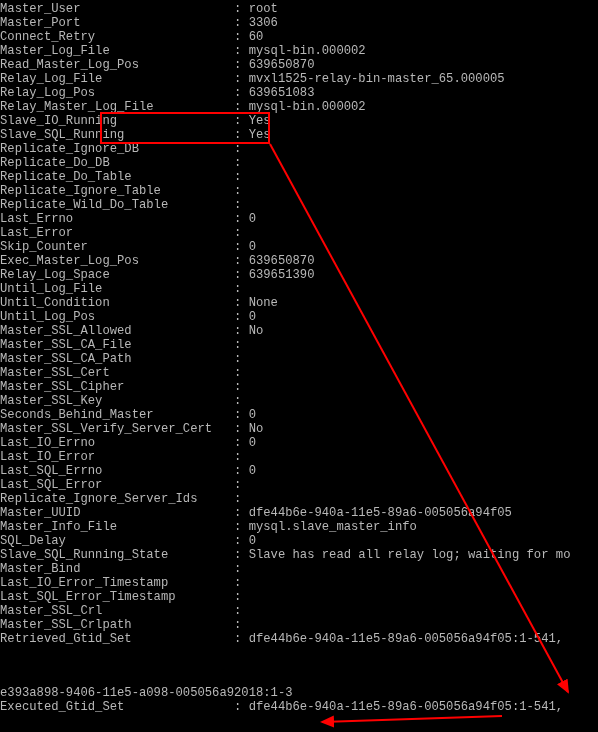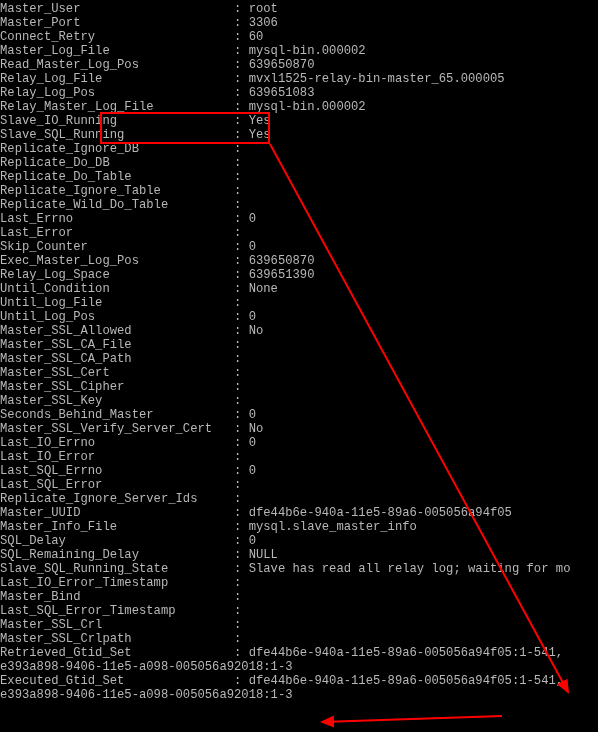--- a/index.html
+++ b/index.html
@@ -37,20 +37,21 @@
     white-space: pre;
     vertical-align: top;
   }
   .val {
     display: inline-block;
     white-space: pre;
     vertical-align: top;
   }
   .followline {
     white-space: pre;
+    margin-top: 40px;
   }
 
   .overlay {
     position: absolute;
     top: 0;
     left: 0;
     pointer-events: none;
   }
   .red-rect {
     position: absolute;
@@ -79,43 +80,42 @@
     <div class="row"><span class="label">Replicate_Ignore_DB</span><span class="sep">: </span><span class="val"></span></div>
     <div class="row"><span class="label">Replicate_Do_DB</span><span class="sep">: </span><span class="val"></span></div>
     <div class="row"><span class="label">Replicate_Do_Table</span><span class="sep">: </span><span class="val"></span></div>
     <div class="row"><span class="label">Replicate_Ignore_Table</span><span class="sep">: </span><span class="val"></span></div>
     <div class="row"><span class="label">Replicate_Wild_Do_Table</span><span class="sep">: </span><span class="val"></span></div>
     <div class="row"><span class="label">Last_Errno</span><span class="sep">: </span><span class="val">0</span></div>
     <div class="row"><span class="label">Last_Error</span><span class="sep">: </span><span class="val"></span></div>
     <div class="row"><span class="label">Skip_Counter</span><span class="sep">: </span><span class="val">0</span></div>
     <div class="row"><span class="label">Exec_Master_Log_Pos</span><span class="sep">: </span><span class="val">639650870</span></div>
     <div class="row"><span class="label">Relay_Log_Space</span><span class="sep">: </span><span class="val">639651390</span></div>
+    <div class="row"><span class="label">Until_Log_File</span><span class="sep">: </span><span class="val"></span></div>
     <div class="row"><span class="label">Until_Condition</span><span class="sep">: </span><span class="val">None</span></div>
-    <div class="row"><span class="label">Until_Log_File</span><span class="sep">: </span><span class="val"></span></div>
     <div class="row"><span class="label">Until_Log_Pos</span><span class="sep">: </span><span class="val">0</span></div>
     <div class="row"><span class="label">Master_SSL_Allowed</span><span class="sep">: </span><span class="val">No</span></div>
     <div class="row"><span class="label">Master_SSL_CA_File</span><span class="sep">: </span><span class="val"></span></div>
     <div class="row"><span class="label">Master_SSL_CA_Path</span><span class="sep">: </span><span class="val"></span></div>
     <div class="row"><span class="label">Master_SSL_Cert</span><span class="sep">: </span><span class="val"></span></div>
     <div class="row"><span class="label">Master_SSL_Cipher</span><span class="sep">: </span><span class="val"></span></div>
     <div class="row"><span class="label">Master_SSL_Key</span><span class="sep">: </span><span class="val"></span></div>
     <div class="row"><span class="label">Seconds_Behind_Master</span><span class="sep">: </span><span class="val">0</span></div>
     <div class="row"><span class="label">Master_SSL_Verify_Server_Cert</span><span class="sep">: </span><span class="val">No</span></div>
     <div class="row"><span class="label">Last_IO_Errno</span><span class="sep">: </span><span class="val">0</span></div>
     <div class="row"><span class="label">Last_IO_Error</span><span class="sep">: </span><span class="val"></span></div>
     <div class="row"><span class="label">Last_SQL_Errno</span><span class="sep">: </span><span class="val">0</span></div>
     <div class="row"><span class="label">Last_SQL_Error</span><span class="sep">: </span><span class="val"></span></div>
     <div class="row"><span class="label">Replicate_Ignore_Server_Ids</span><span class="sep">: </span><span class="val"></span></div>
     <div class="row"><span class="label">Master_UUID</span><span class="sep">: </span><span class="val">dfe44b6e-940a-11e5-89a6-005056a94f05</span></div>
     <div class="row"><span class="label">Master_Info_File</span><span class="sep">: </span><span class="val">mysql.slave_master_info</span></div>
     <div class="row"><span class="label">SQL_Delay</span><span class="sep">: </span><span class="val">0</span></div>
-    <div class="row"><span class="label">SQL_Remaining_Delay</span><span class="sep">: </span><span class="val">NULL</span></div>
     <div class="row"><span class="label">Slave_SQL_Running_State</span><span class="sep">: </span><span class="val">Slave has read all relay log; waiting for mo</span></div>
+    <div class="row"><span class="label">Master_Bind</span><span class="sep">: </span><span class="val"></span></div>
     <div class="row"><span class="label">Last_IO_Error_Timestamp</span><span class="sep">: </span><span class="val"></span></div>
-    <div class="row"><span class="label">Master_Bind</span><span class="sep">: </span><span class="val"></span></div>
     <div class="row"><span class="label">Last_SQL_Error_Timestamp</span><span class="sep">: </span><span class="val"></span></div>
     <div class="row"><span class="label">Master_SSL_Crl</span><span class="sep">: </span><span class="val"></span></div>
     <div class="row"><span class="label">Master_SSL_Crlpath</span><span class="sep">: </span><span class="val"></span></div>
     <div class="row"><span class="label">Retrieved_Gtid_Set</span><span class="sep">: </span><span class="val">dfe44b6e-940a-11e5-89a6-005056a94f05:1-541,</span></div>
     <div class="row followline">e393a898-9406-11e5-a098-005056a92018:1-3</div>
     <div class="row"><span class="label">Executed_Gtid_Set</span><span class="sep">: </span><span class="val">dfe44b6e-940a-11e5-89a6-005056a94f05:1-541,</span></div>
     <div class="row followline">e393a898-9406-11e5-a098-005056a92018:1-3</div>
   </div>
 
 <div class="overlay">

